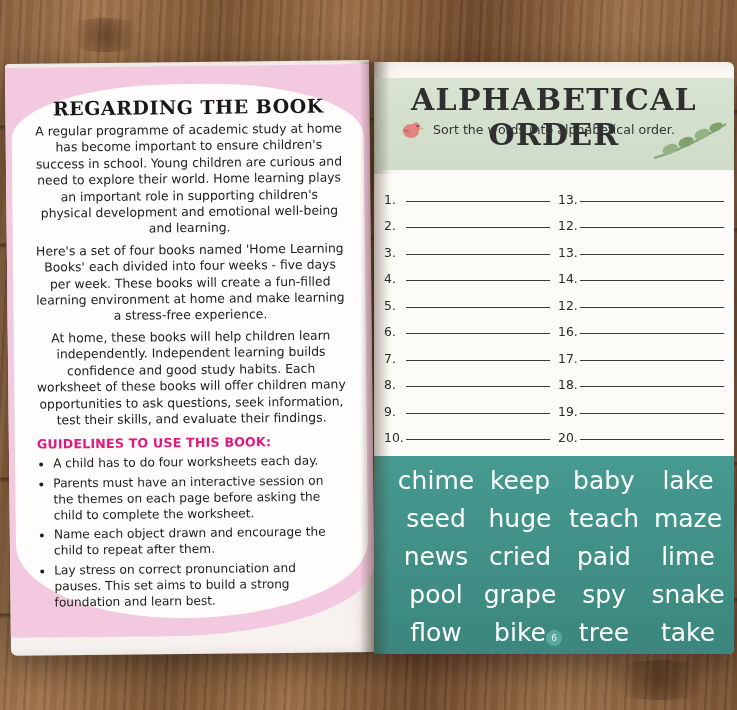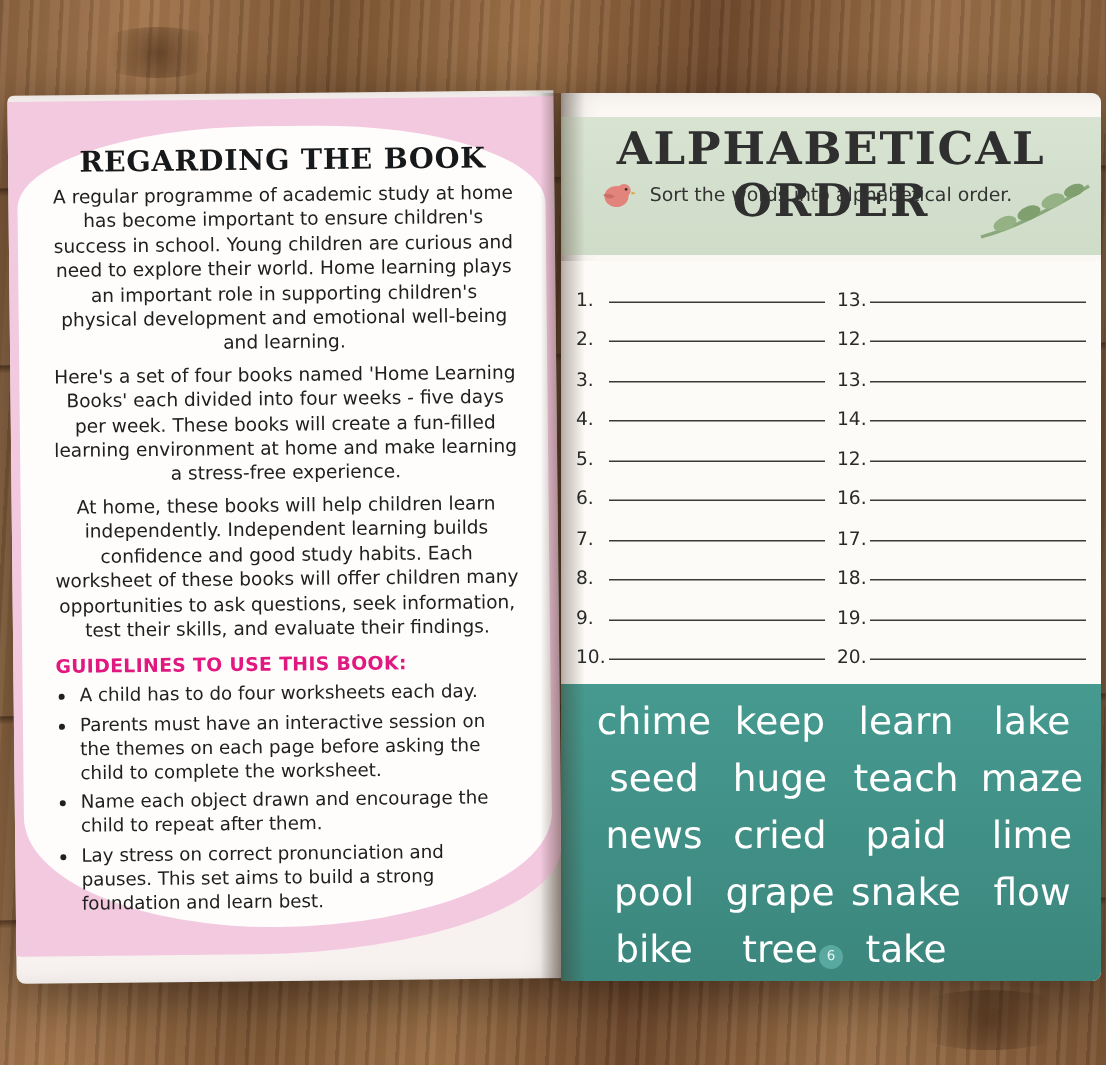--- a/index.html
+++ b/index.html
@@ -332,32 +332,33 @@
               <span class="line-num">20.</span>
               <span class="line-rule"></span>
             </div>
         </div>
       </div>
 
       <div class="words-area">
         <div class="word-grid">
           <div class="word">chime</div>
           <div class="word">keep</div>
-          <div class="word">learn</div>
+          <div class="word">baby</div>
           <div class="word">lake</div>
           <div class="word">seed</div>
           <div class="word">huge</div>
           <div class="word">teach</div>
           <div class="word">maze</div>
           <div class="word">news</div>
           <div class="word">cried</div>
           <div class="word">paid</div>
           <div class="word">lime</div>
           <div class="word">pool</div>
           <div class="word">grape</div>
+          <div class="word">spy</div>
           <div class="word">snake</div>
           <div class="word">flow</div>
           <div class="word">bike</div>
           <div class="word">tree</div>
           <div class="word">take</div>
         </div>
         <div class="page-num">6</div>
       </div>
 
     </div>

